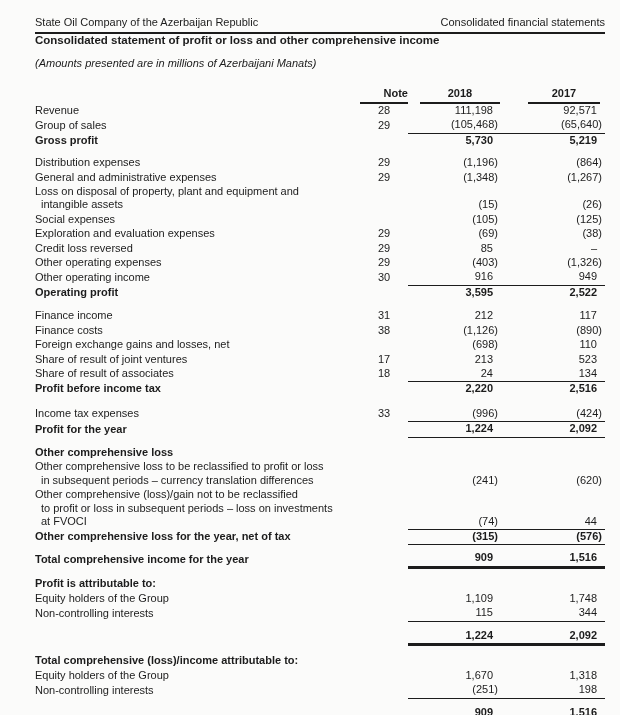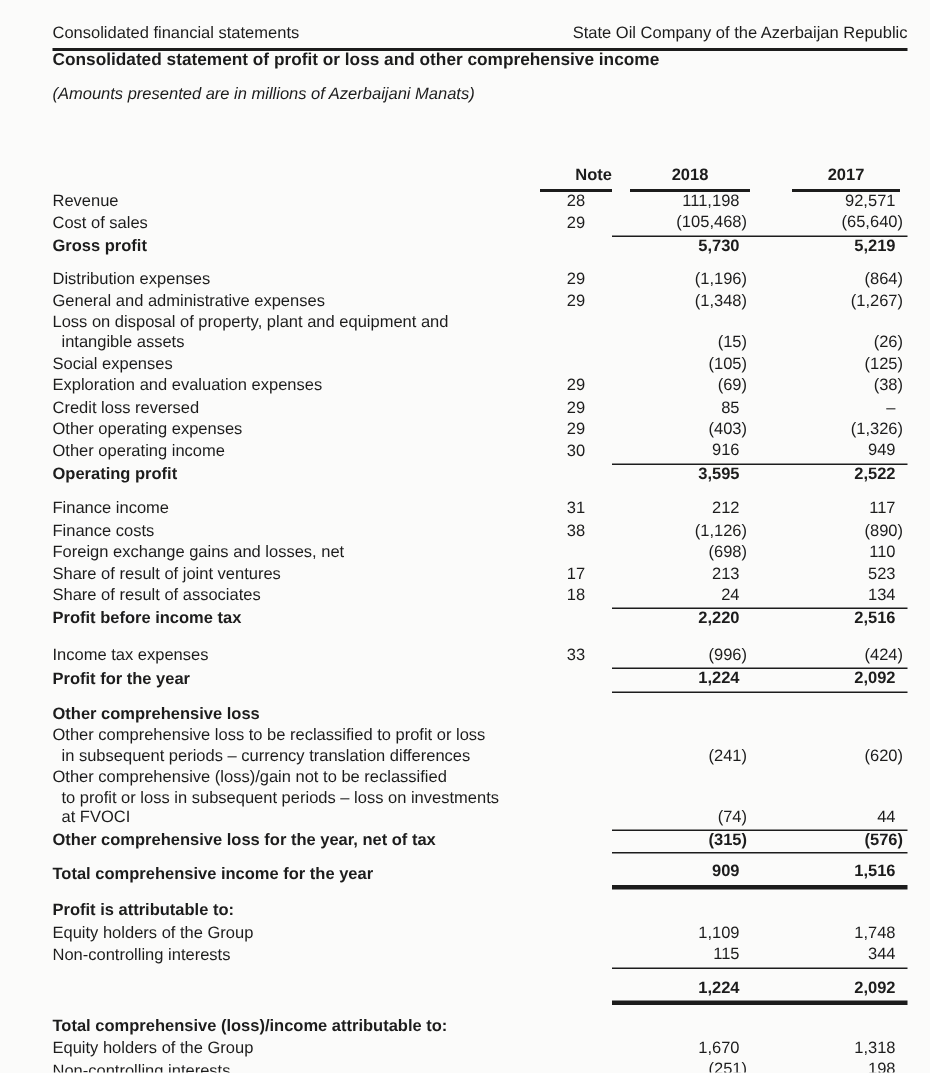--- a/index.html
+++ b/index.html
@@ -55,21 +55,21 @@
     font-weight:bold;
     text-align:center;
     padding-bottom:3px;
     border-bottom:2px solid var(--ink);
   }
   th.h-note{ text-align:center; }
   th.h-note .hd{ width:48px;text-align:right; }
   th.h-v1{ text-align:right; }
   th.h-v1 .hd{ width:80px; }
   th.h-v2{ text-align:right; padding-right:5px; }
-  th.h-v2 .hd{ width:72px;margin-top:24px; }
+  th.h-v2 .hd{ width:72px; }
 
   tbody td{
     line-height:13.4px;
     padding-top:var(--sp,0px);
     padding-bottom:1px;
   }
   td.c-label div.cont{ padding-left:6px; }
   td.c-note{ text-align:center; }
   td.c-val{ text-align:right; padding-right:7px; }
   td.c-val.neg{ padding-right:2px;text-align:right; }
@@ -78,22 +78,22 @@
   tr.bold td{ font-weight:bold; }
   tr.rule td.c-val{ border-bottom:1px solid var(--ink); }
   tr.rule2 td.c-val{ border-bottom:3px solid var(--ink); }
 </style>
 </head>
 <body>
 
 <div class="page">
 
   <div class="page-head">
+    <span>State Oil Company of the Azerbaijan Republic</span>
     <span>Consolidated financial statements</span>
-    <span>State Oil Company of the Azerbaijan Republic</span>
   </div>
 
   <div class="doc-title">Consolidated statement of profit or loss and other comprehensive income</div>
 
   <div class="doc-subtitle">(Amounts presented are in millions of Azerbaijani Manats)</div>
 
   <table class="fin">
     <colgroup>
       <col style="width:325px">
       <col style="width:48px">
@@ -112,21 +112,21 @@
         <tr>
           <td class="c-label">
             <div>Revenue</div>
           </td>
           <td class="c-note">28</td>
           <td class="c-val">111,198</td>
           <td class="c-val c-val2">92,571</td>
         </tr>
         <tr class="rule">
           <td class="c-label">
-            <div>Cost of sales</div>
+            <div>Group of sales</div>
           </td>
           <td class="c-note">29</td>
           <td class="c-val neg">(105,468)</td>
           <td class="c-val c-val2 neg">(65,640)</td>
         </tr>
         <tr class="bold">
           <td class="c-label">
             <div>Gross profit</div>
           </td>
           <td class="c-note"></td>

